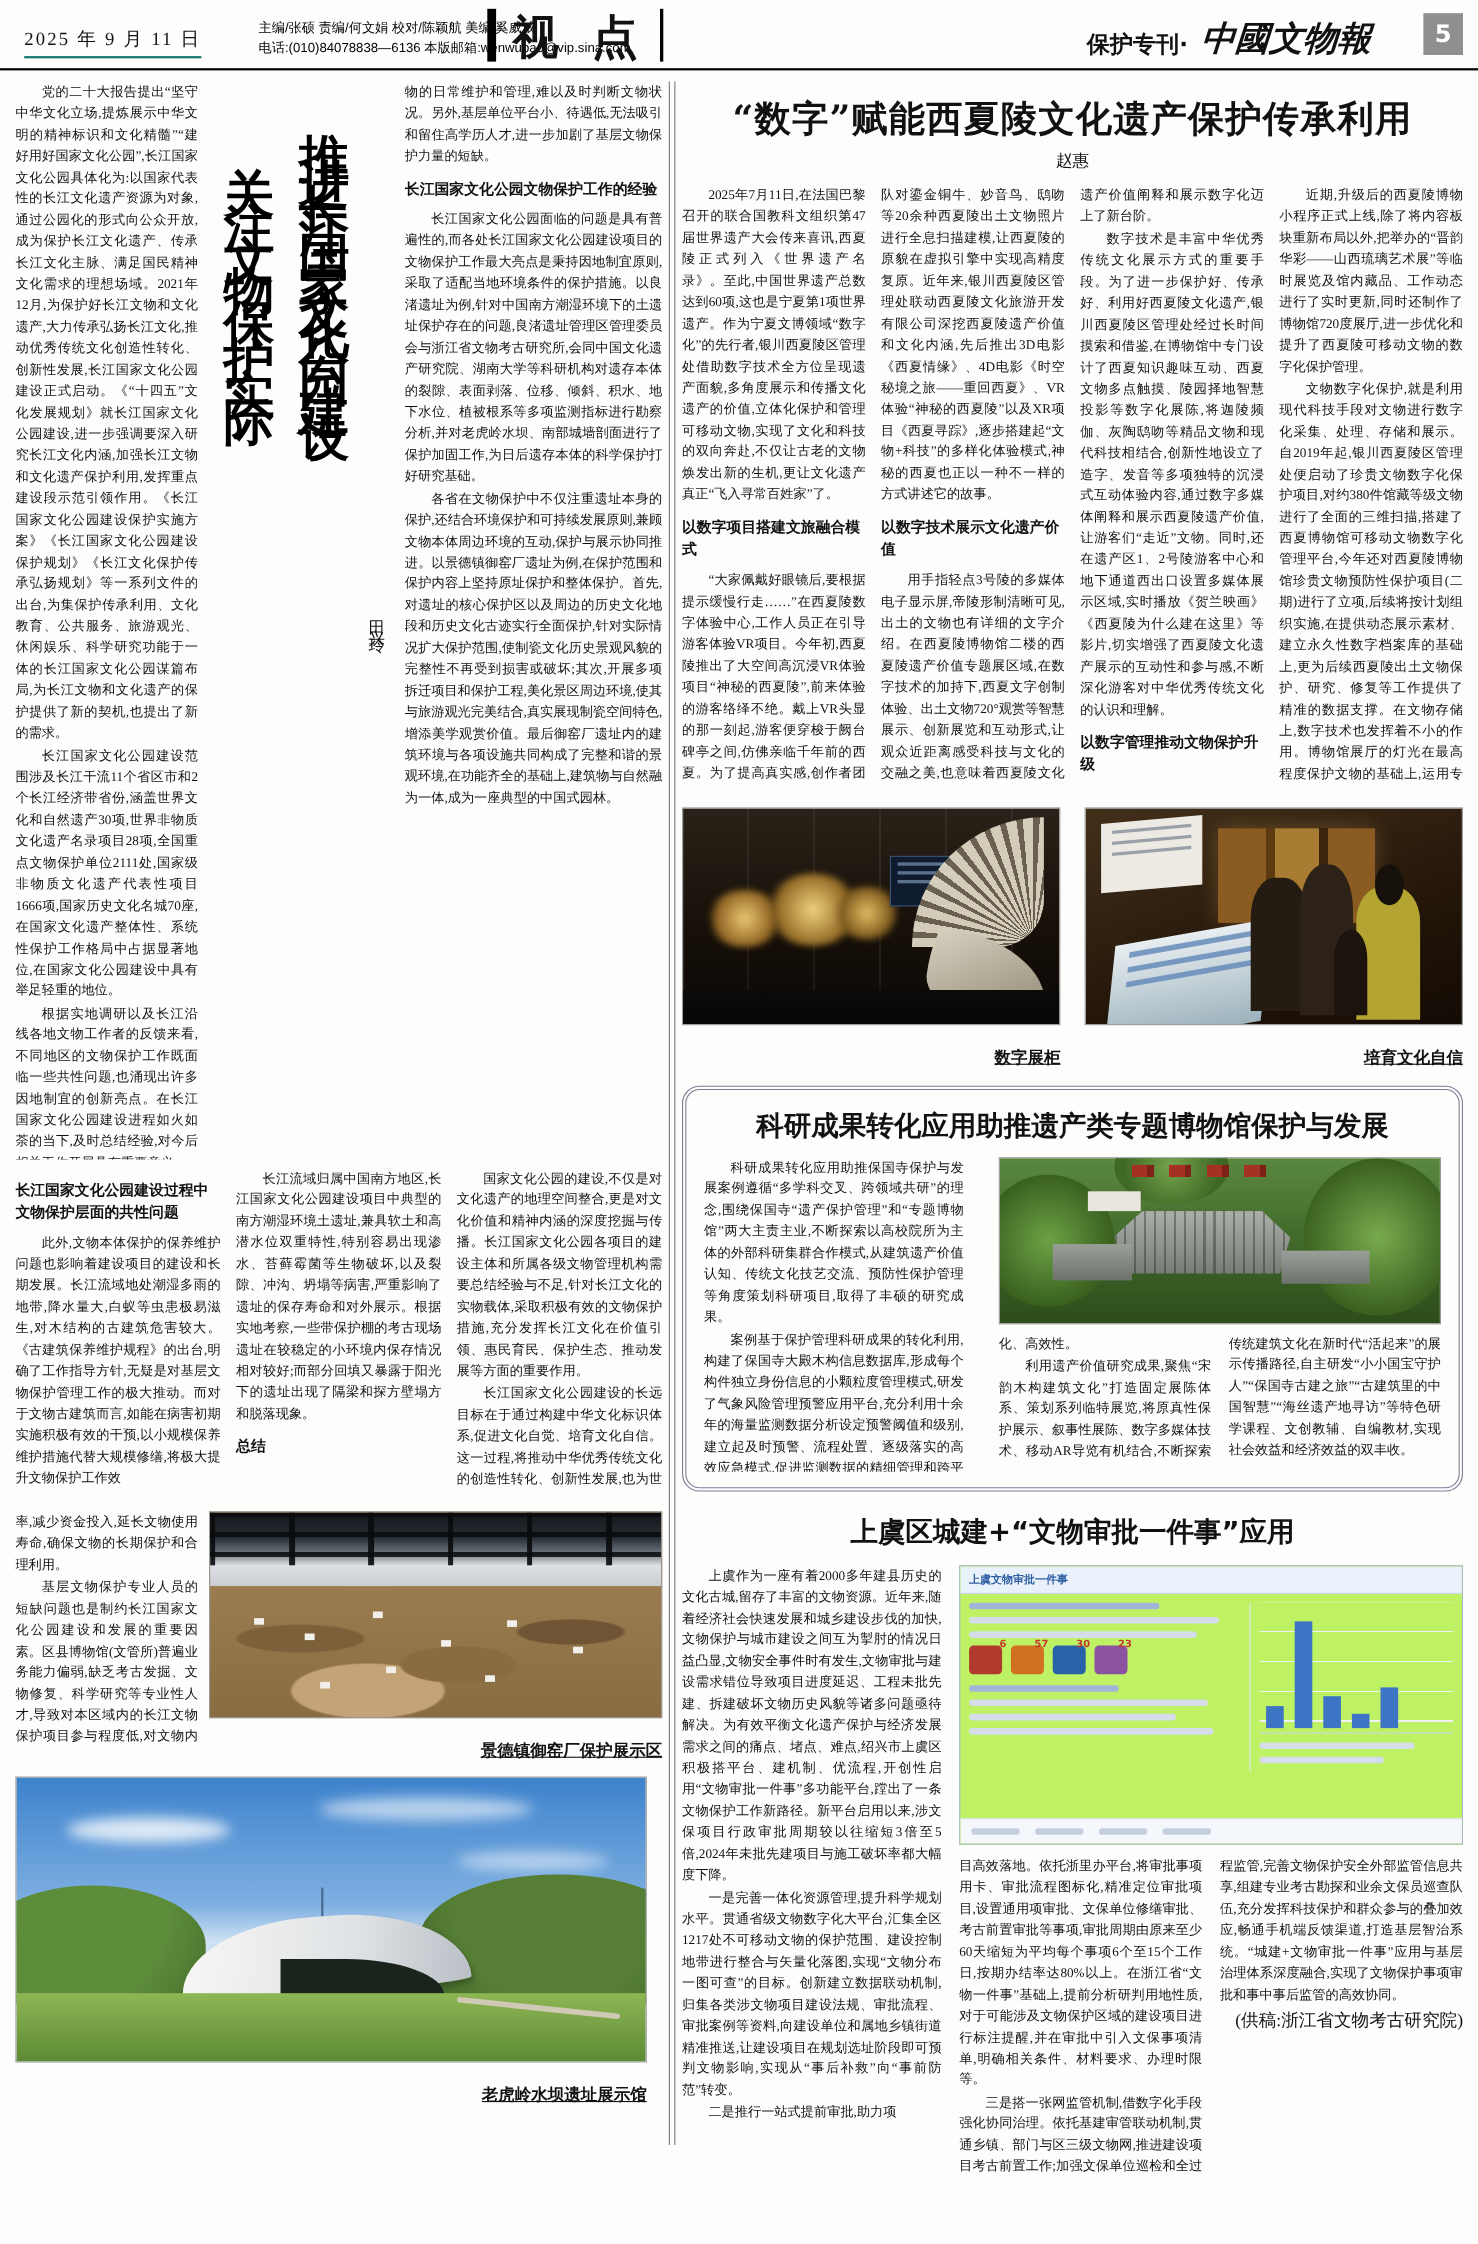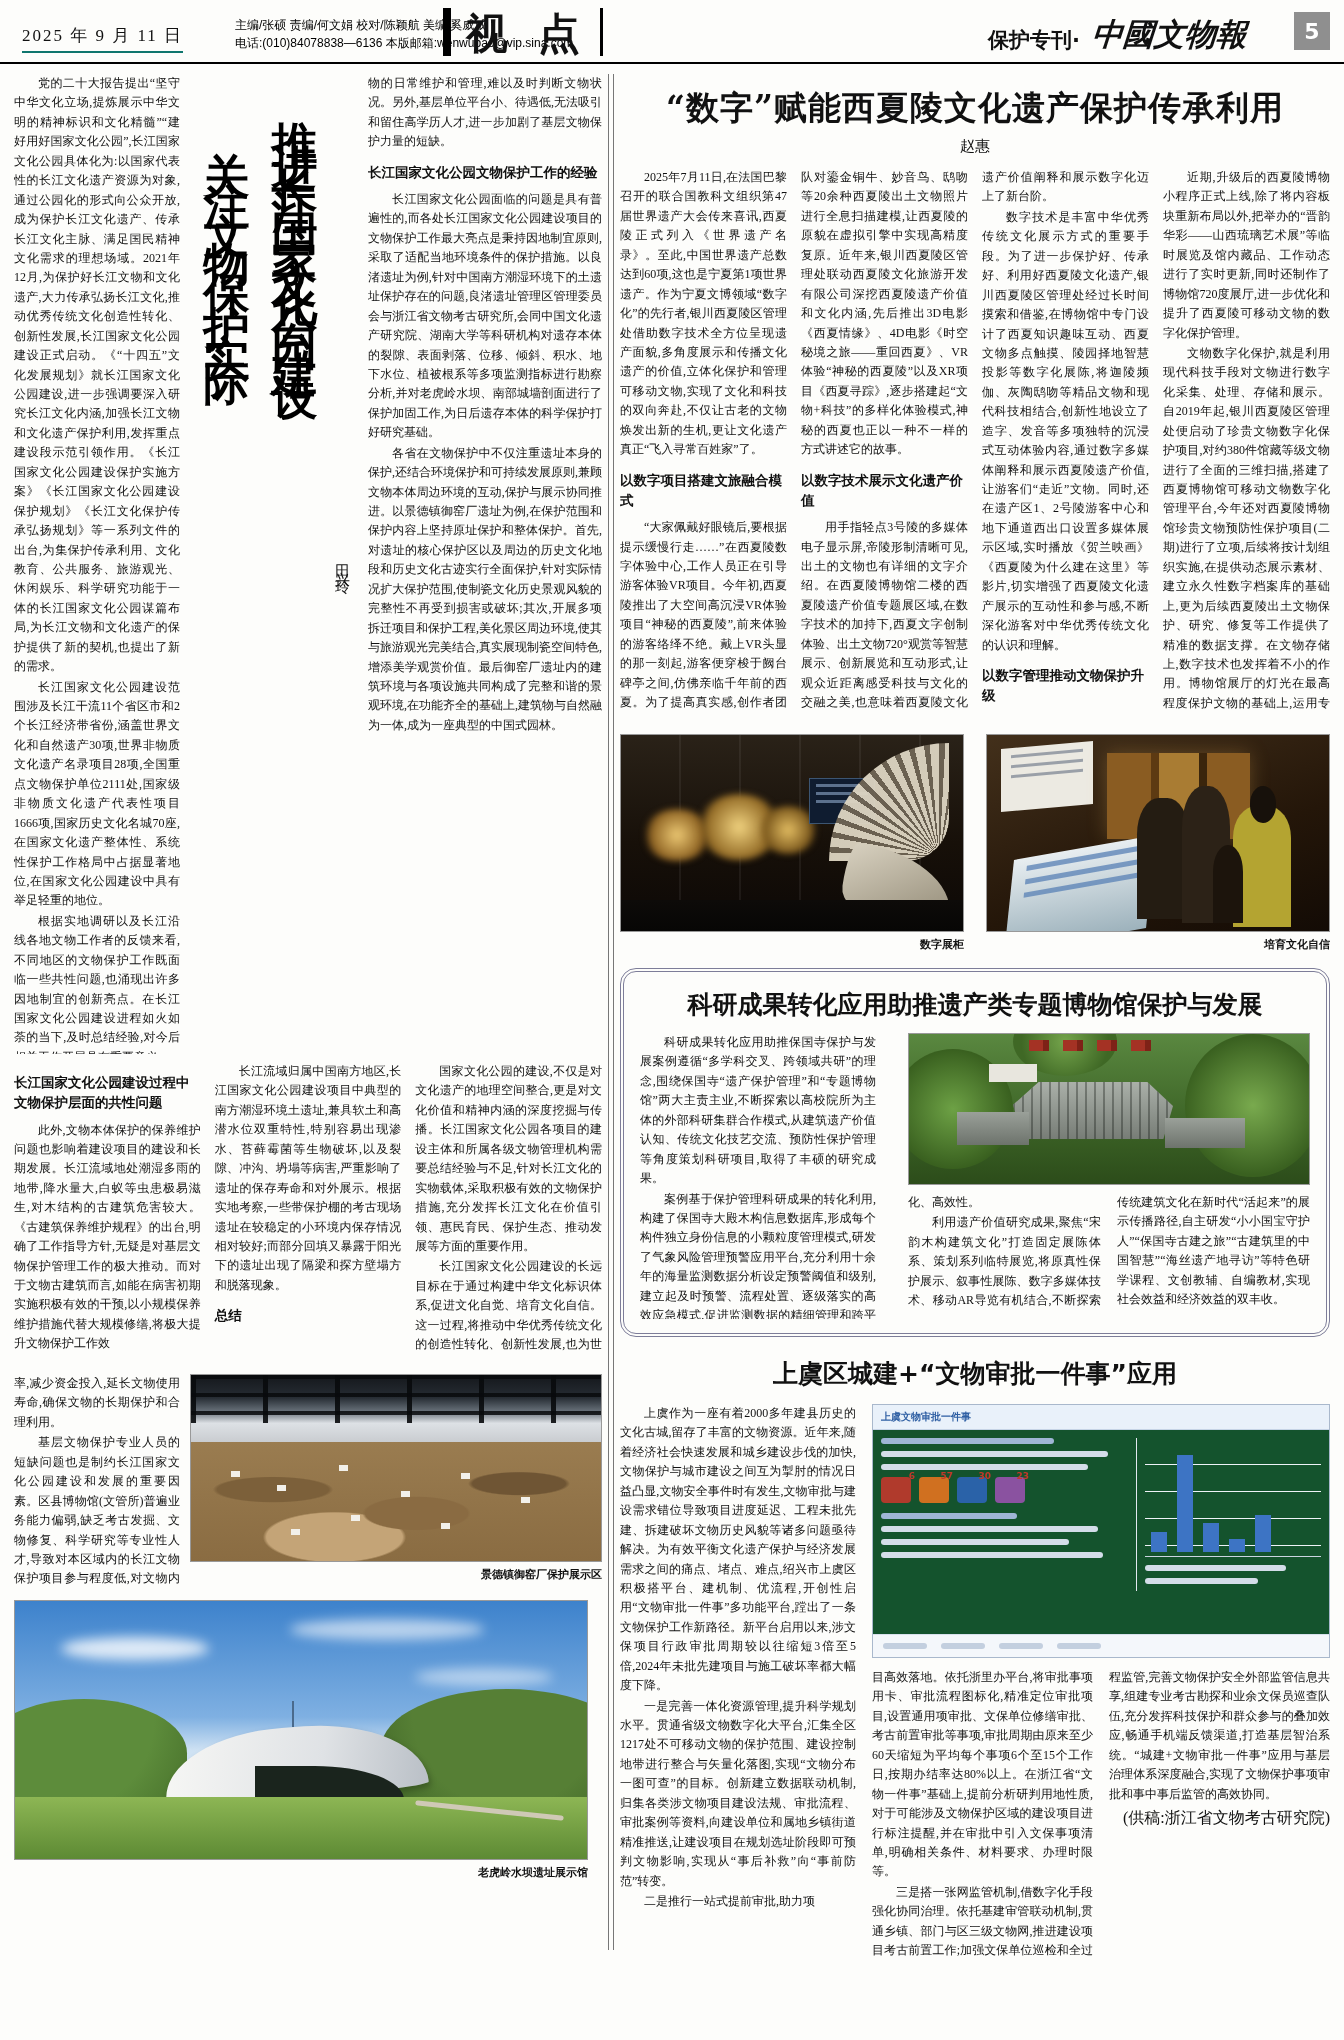--- a/index.html
+++ b/index.html
@@ -41,22 +41,22 @@
         font-family:"DejaVu Serif","Liberation Serif",serif;color:#000;}
   .hl-1{font-size:46px;letter-spacing:.66em;padding-top:30px;}
   .hl-2{font-size:46px;letter-spacing:.50em;}
   .hl-by{writing-mode:vertical-rl;text-orientation:upright;font-size:15px;letter-spacing:.5em;
         margin-top:468px;font-family:"DejaVu Sans","Liberation Sans",sans-serif;}
   .colB{flex:1;height:980px;overflow:hidden;}
   .l-mid{margin-top:8px;height:302px;columns:3;column-gap:14px;column-fill:auto;overflow:hidden;}
   .l-row3{margin-top:10px;display:flex;gap:10px;}
   .contcol{width:166px;height:212px;overflow:hidden;}
   .ph1wrap{flex:1;}
-  .caption{font-family:"DejaVu Sans","Liberation Sans",sans-serif;font-weight:bold;font-size:11px;
-        text-align:right;margin-top:5px;}
+  .caption{font-family:"DejaVu Sans","Liberation Sans",sans-serif;font-weight:bold;font-size:15px;
+        text-align:right;margin-top:20px;text-decoration:underline;}
   .l-row4{margin-top:14px;width:574px;}
   
   .right{position:absolute;left:620px;top:74px;width:710px;}
   .r-title{font-family:"DejaVu Serif","Liberation Serif",serif;font-weight:bold;font-size:33px;
         text-align:center;margin:12px 0 6px 0;letter-spacing:1px;}
   .r-by{text-align:center;font-size:15px;margin-bottom:12px;}
   .r-body{height:556px;columns:4;column-gap:14px;column-fill:auto;overflow:hidden;}
   .r-photos{display:flex;gap:22px;margin-top:10px;}
   .r-ph{width:344px;}
   
@@ -150,21 +150,21 @@
         background:radial-gradient(circle at 50% 20%,#567f35 0 60%,#3f6526 100%);}
   .pd-dome{position:absolute;left:26%;bottom:24%;width:46%;height:27%;transform:rotate(-4deg);
         background:linear-gradient(100deg,#f7f7f5 0%,#dfe2e5 60%,#b9bfc6 100%);
         border-radius:50% 50% 46% 54%/100% 100% 10% 10%;box-shadow:2px 4px 6px rgba(0,0,0,.25);}
   .pd-front{position:absolute;left:42%;bottom:23%;width:26%;height:13%;background:#1a241d;
         border-radius:0 60% 0 0/0 100% 0 0;}
   .pd-ant{position:absolute;left:48.5%;bottom:51%;width:2px;height:26px;background:#4a6a8c;}
   .pd-grass{position:absolute;left:0;bottom:0;width:100%;height:24%;background:linear-gradient(180deg,#8db654 0%,#5d8a34 100%);}
   .pd-path{position:absolute;right:4%;bottom:18%;width:26%;height:5px;background:#cfc9b6;transform:rotate(6deg);border-radius:4px;}
   
-  .shot{height:252px;background:#14532d;border:1px solid #a9b8cc;position:relative;overflow:hidden;
+  .shot{height:252px;background:#bef264;border:1px solid #a9b8cc;position:relative;overflow:hidden;
         font-family:"DejaVu Sans","Liberation Sans",sans-serif;}
   .shot-top{height:24px;background:#e9f1fa;border-bottom:1px solid #c6d4e6;display:flex;align-items:center;
         padding:0 8px;font-size:10px;font-weight:bold;color:#2f5fa3;}
   .shot-body{display:flex;gap:8px;padding:8px;}
   .shot-left{flex:1.4;}
   .sline{height:6px;background:#d4dde9;border-radius:3px;margin:0 0 7px 0;}
   .sline.b{background:#9fb6d6;width:70%;}
   .tilerow{display:flex;gap:8px;margin:6px 0 10px 0;}
   .tile{width:30px;height:26px;border-radius:4px;position:relative;}
   .tile span{position:absolute;right:-4px;top:-6px;font-size:9px;font-weight:bold;color:#c0392b;}

